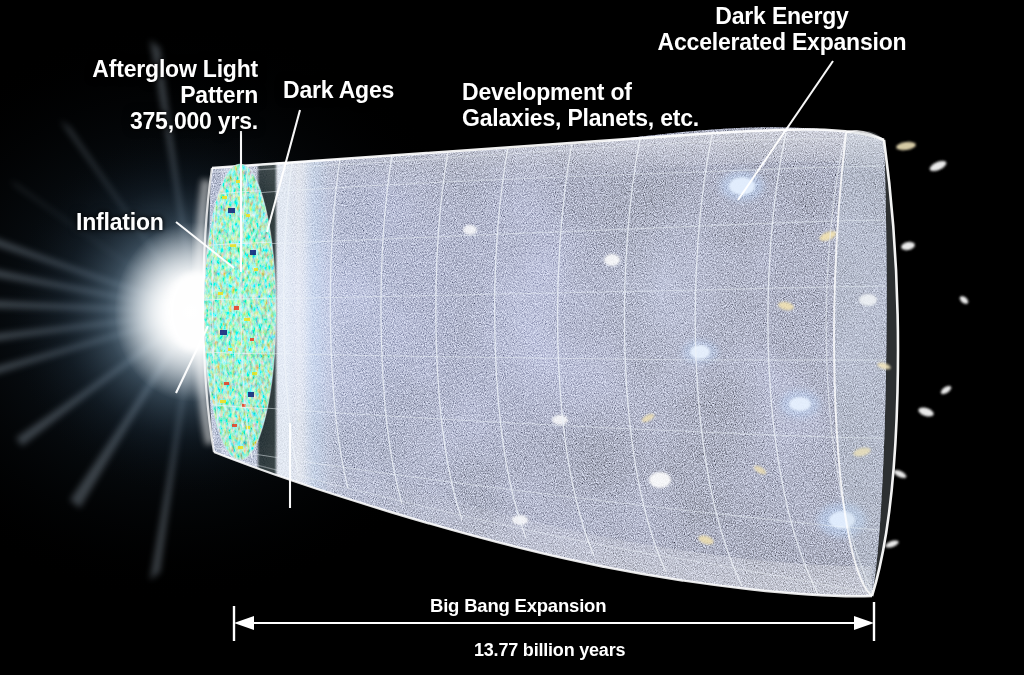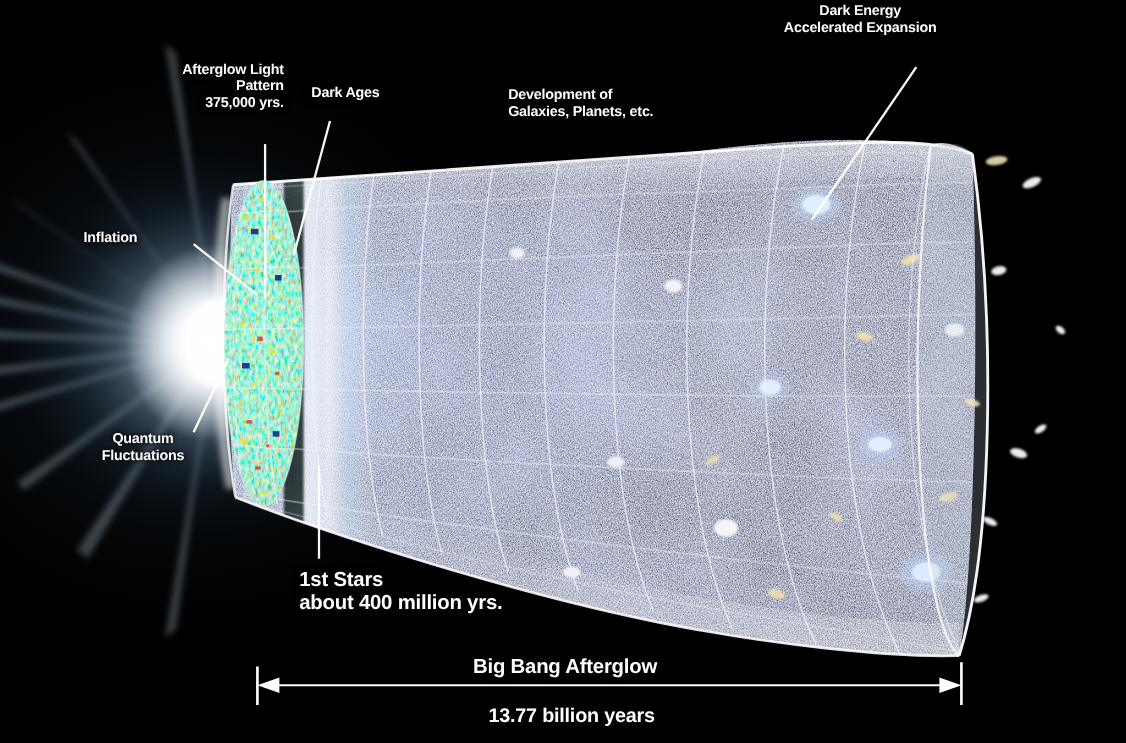--- a/index.html
+++ b/index.html
@@ -12,23 +12,23 @@
   #stage{position:absolute;inset:0;width:1024px;height:675px;}
   svg.layer{position:absolute;left:0;top:0;width:1024px;height:675px;display:block;}
 
   .lbl{
     position:absolute;color:#fff;font-weight:bold;
     font-family:"Liberation Sans","DejaVu Sans",sans-serif;
     line-height:1.14;letter-spacing:-0.2px;
     text-shadow:0 0 4px rgba(0,0,0,.95),0 0 9px rgba(0,0,0,.8);
     white-space:pre;
   }
-  .lbl.big{font-size:13px;}
+  .lbl.big{font-size:23px;}
   .lbl.mid{font-size:18.5px;}
-  .lbl.sm{font-size:18px;}
+  .lbl.sm{font-size:18px;margin-left:30px;}
   .r{text-align:right;}
   .c{text-align:center;}
   .l{text-align:left;}
 
   
   #lab-afterglow{left:66px;top:56px;width:192px;}
   #lab-inflation{left:76px;top:209px;width:120px;text-align:left;}
   #lab-quantum{left:40px;top:392px;width:180px;text-align:center;}
   #lab-darkages{left:283px;top:77px;width:130px;text-align:left;}
   #lab-devgal{left:462px;top:79px;width:250px;text-align:left;}
@@ -382,31 +382,27 @@
       <polygon points="874,623 854,616 854,630" stroke="none"></polygon>
     </g>
   </svg>
 
   <div class="lbl big r" id="lab-afterglow">Afterglow Light
 Pattern
 375,000 yrs.</div>
 
   <div class="lbl big l" id="lab-inflation">Inflation</div>
 
-  <div class="lbl big c" id="lab-quantum">Quantum
-Fluctuations</div>
 
   <div class="lbl big l" id="lab-darkages">Dark Ages</div>
 
   <div class="lbl big l" id="lab-devgal">Development of
 Galaxies, Planets, etc.</div>
 
   <div class="lbl big c" id="lab-darkenergy">Dark Energy
 Accelerated Expansion</div>
 
-  <div class="lbl mid l" id="lab-firststars">1st Stars
-about 400 million yrs.</div>
-
-  <div class="lbl mid l" id="lab-bigbang">Big Bang Afterglow</div>
+
+  <div class="lbl mid l" id="lab-bigbang">Big Bang Expansion</div>
 
   <div class="lbl sm l" id="lab-years">13.77 billion years</div>
 
 </div>
 
 </body></html>

